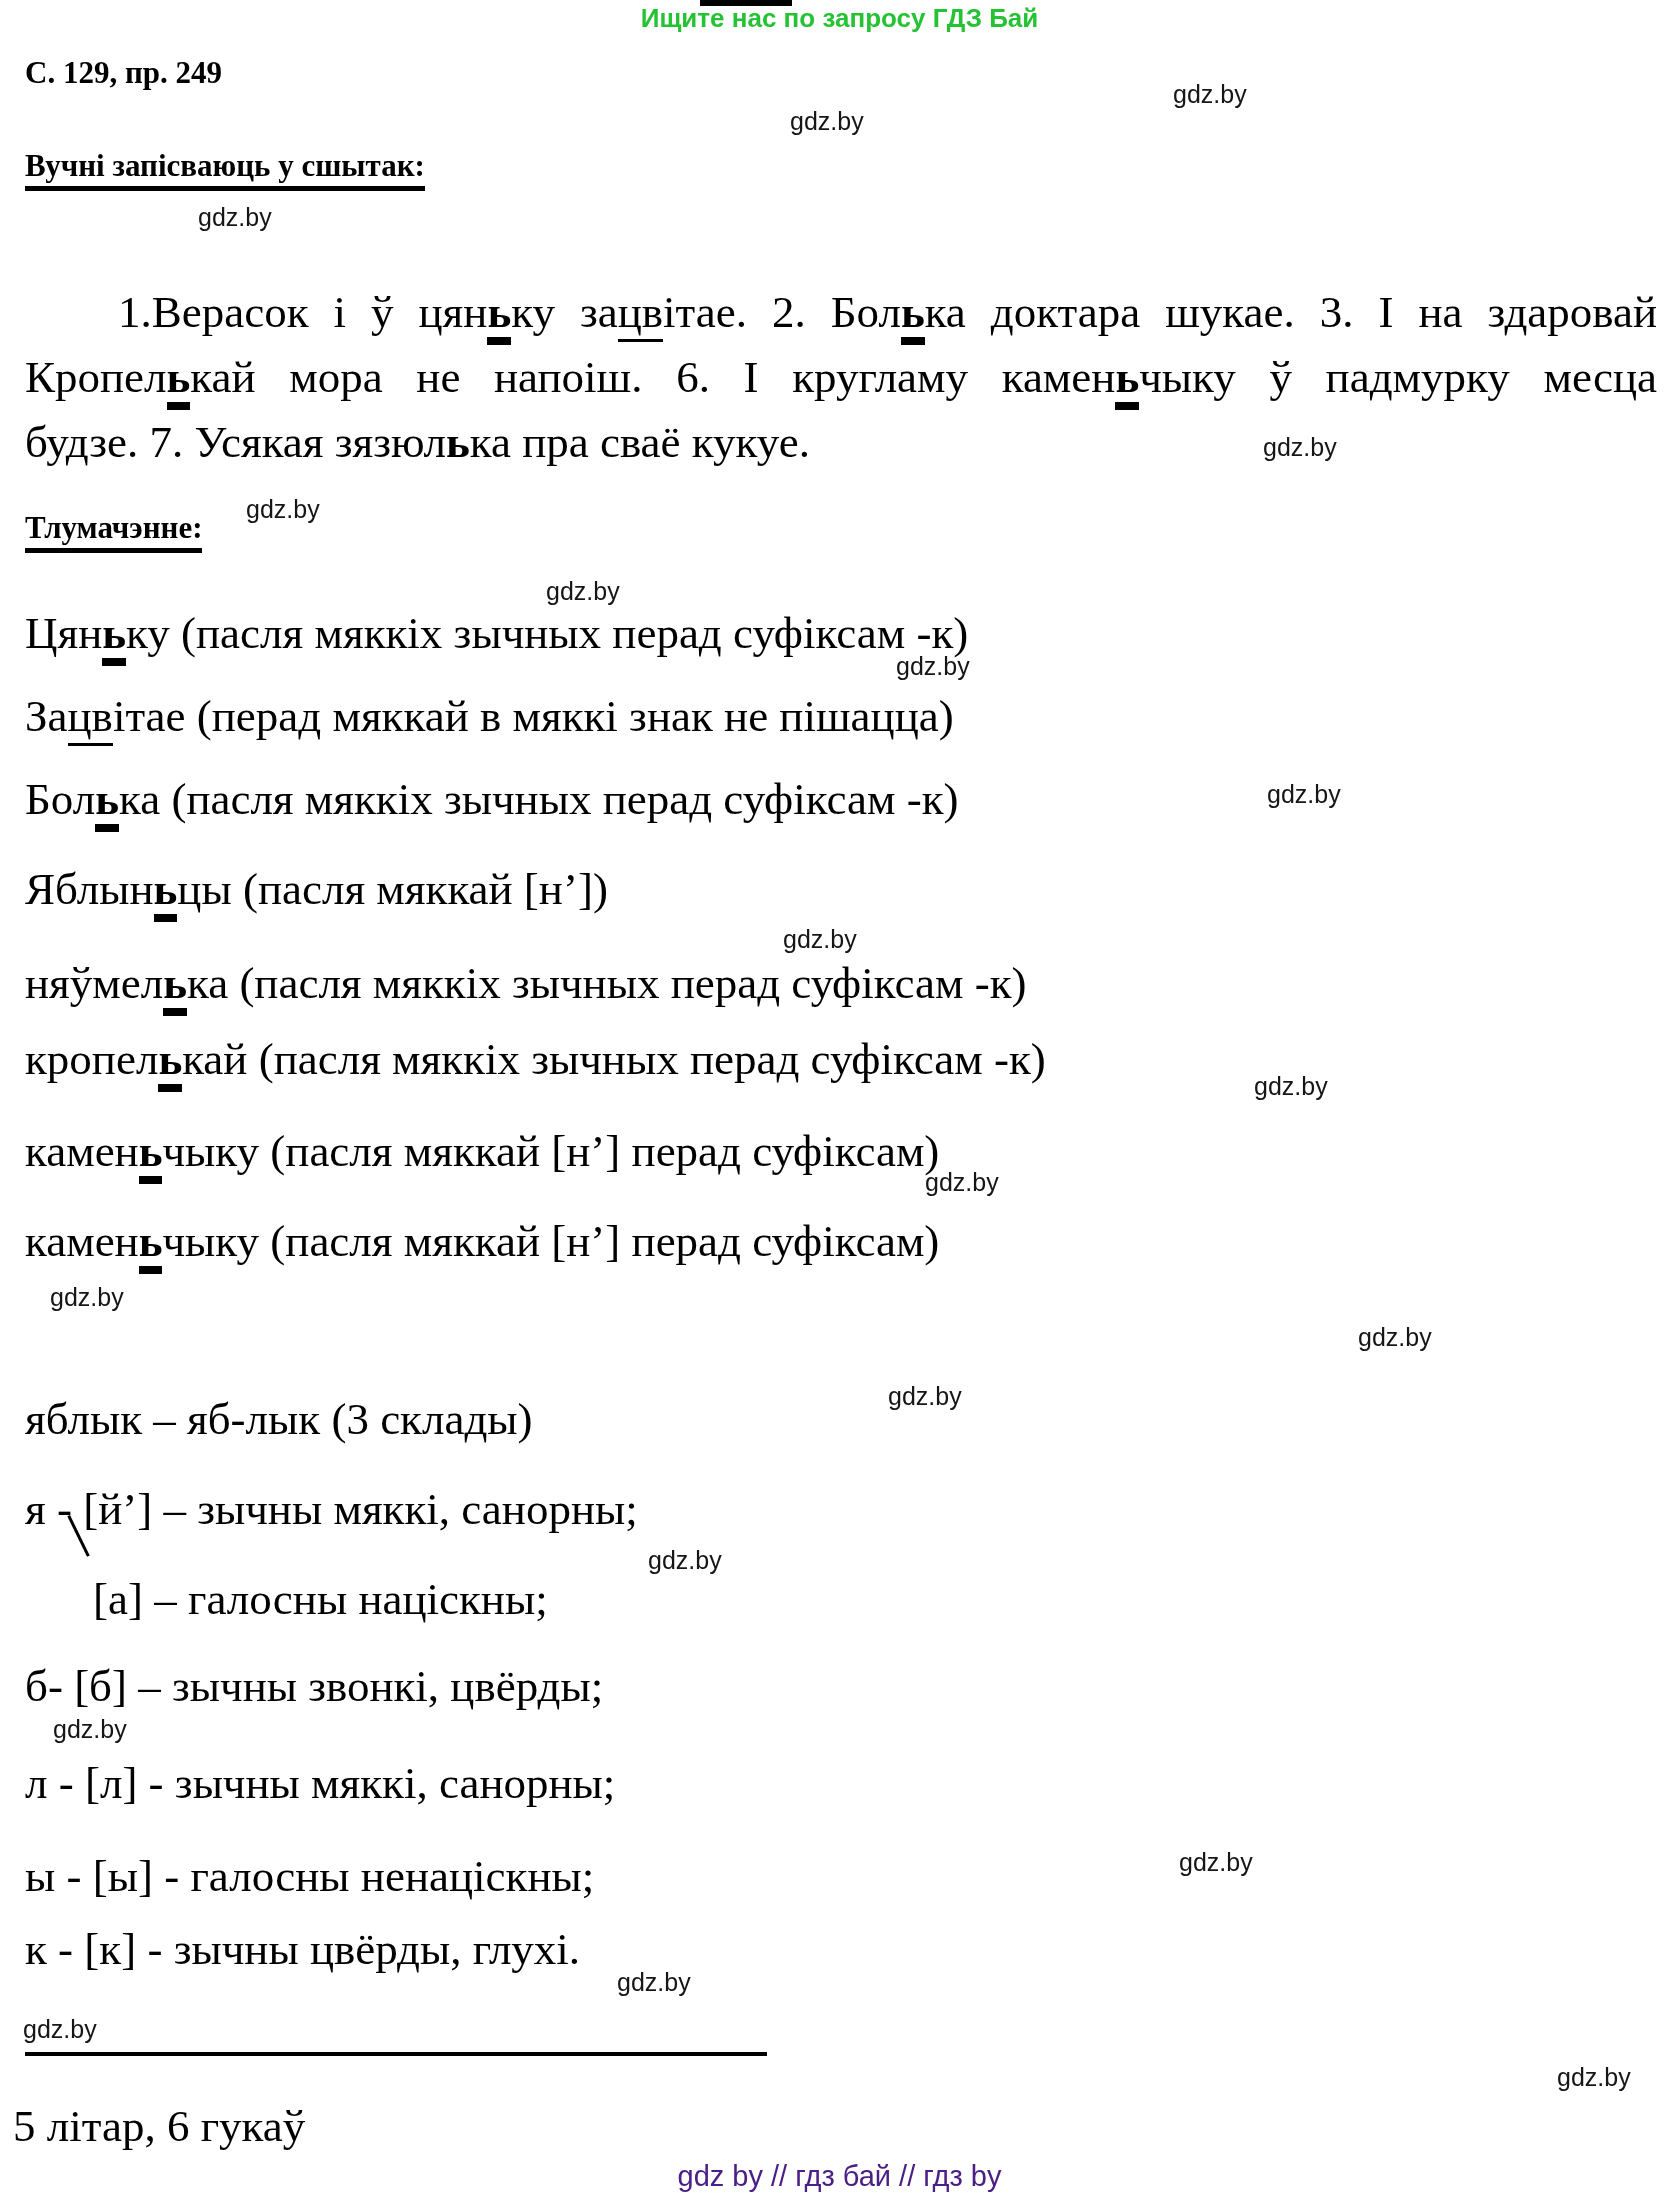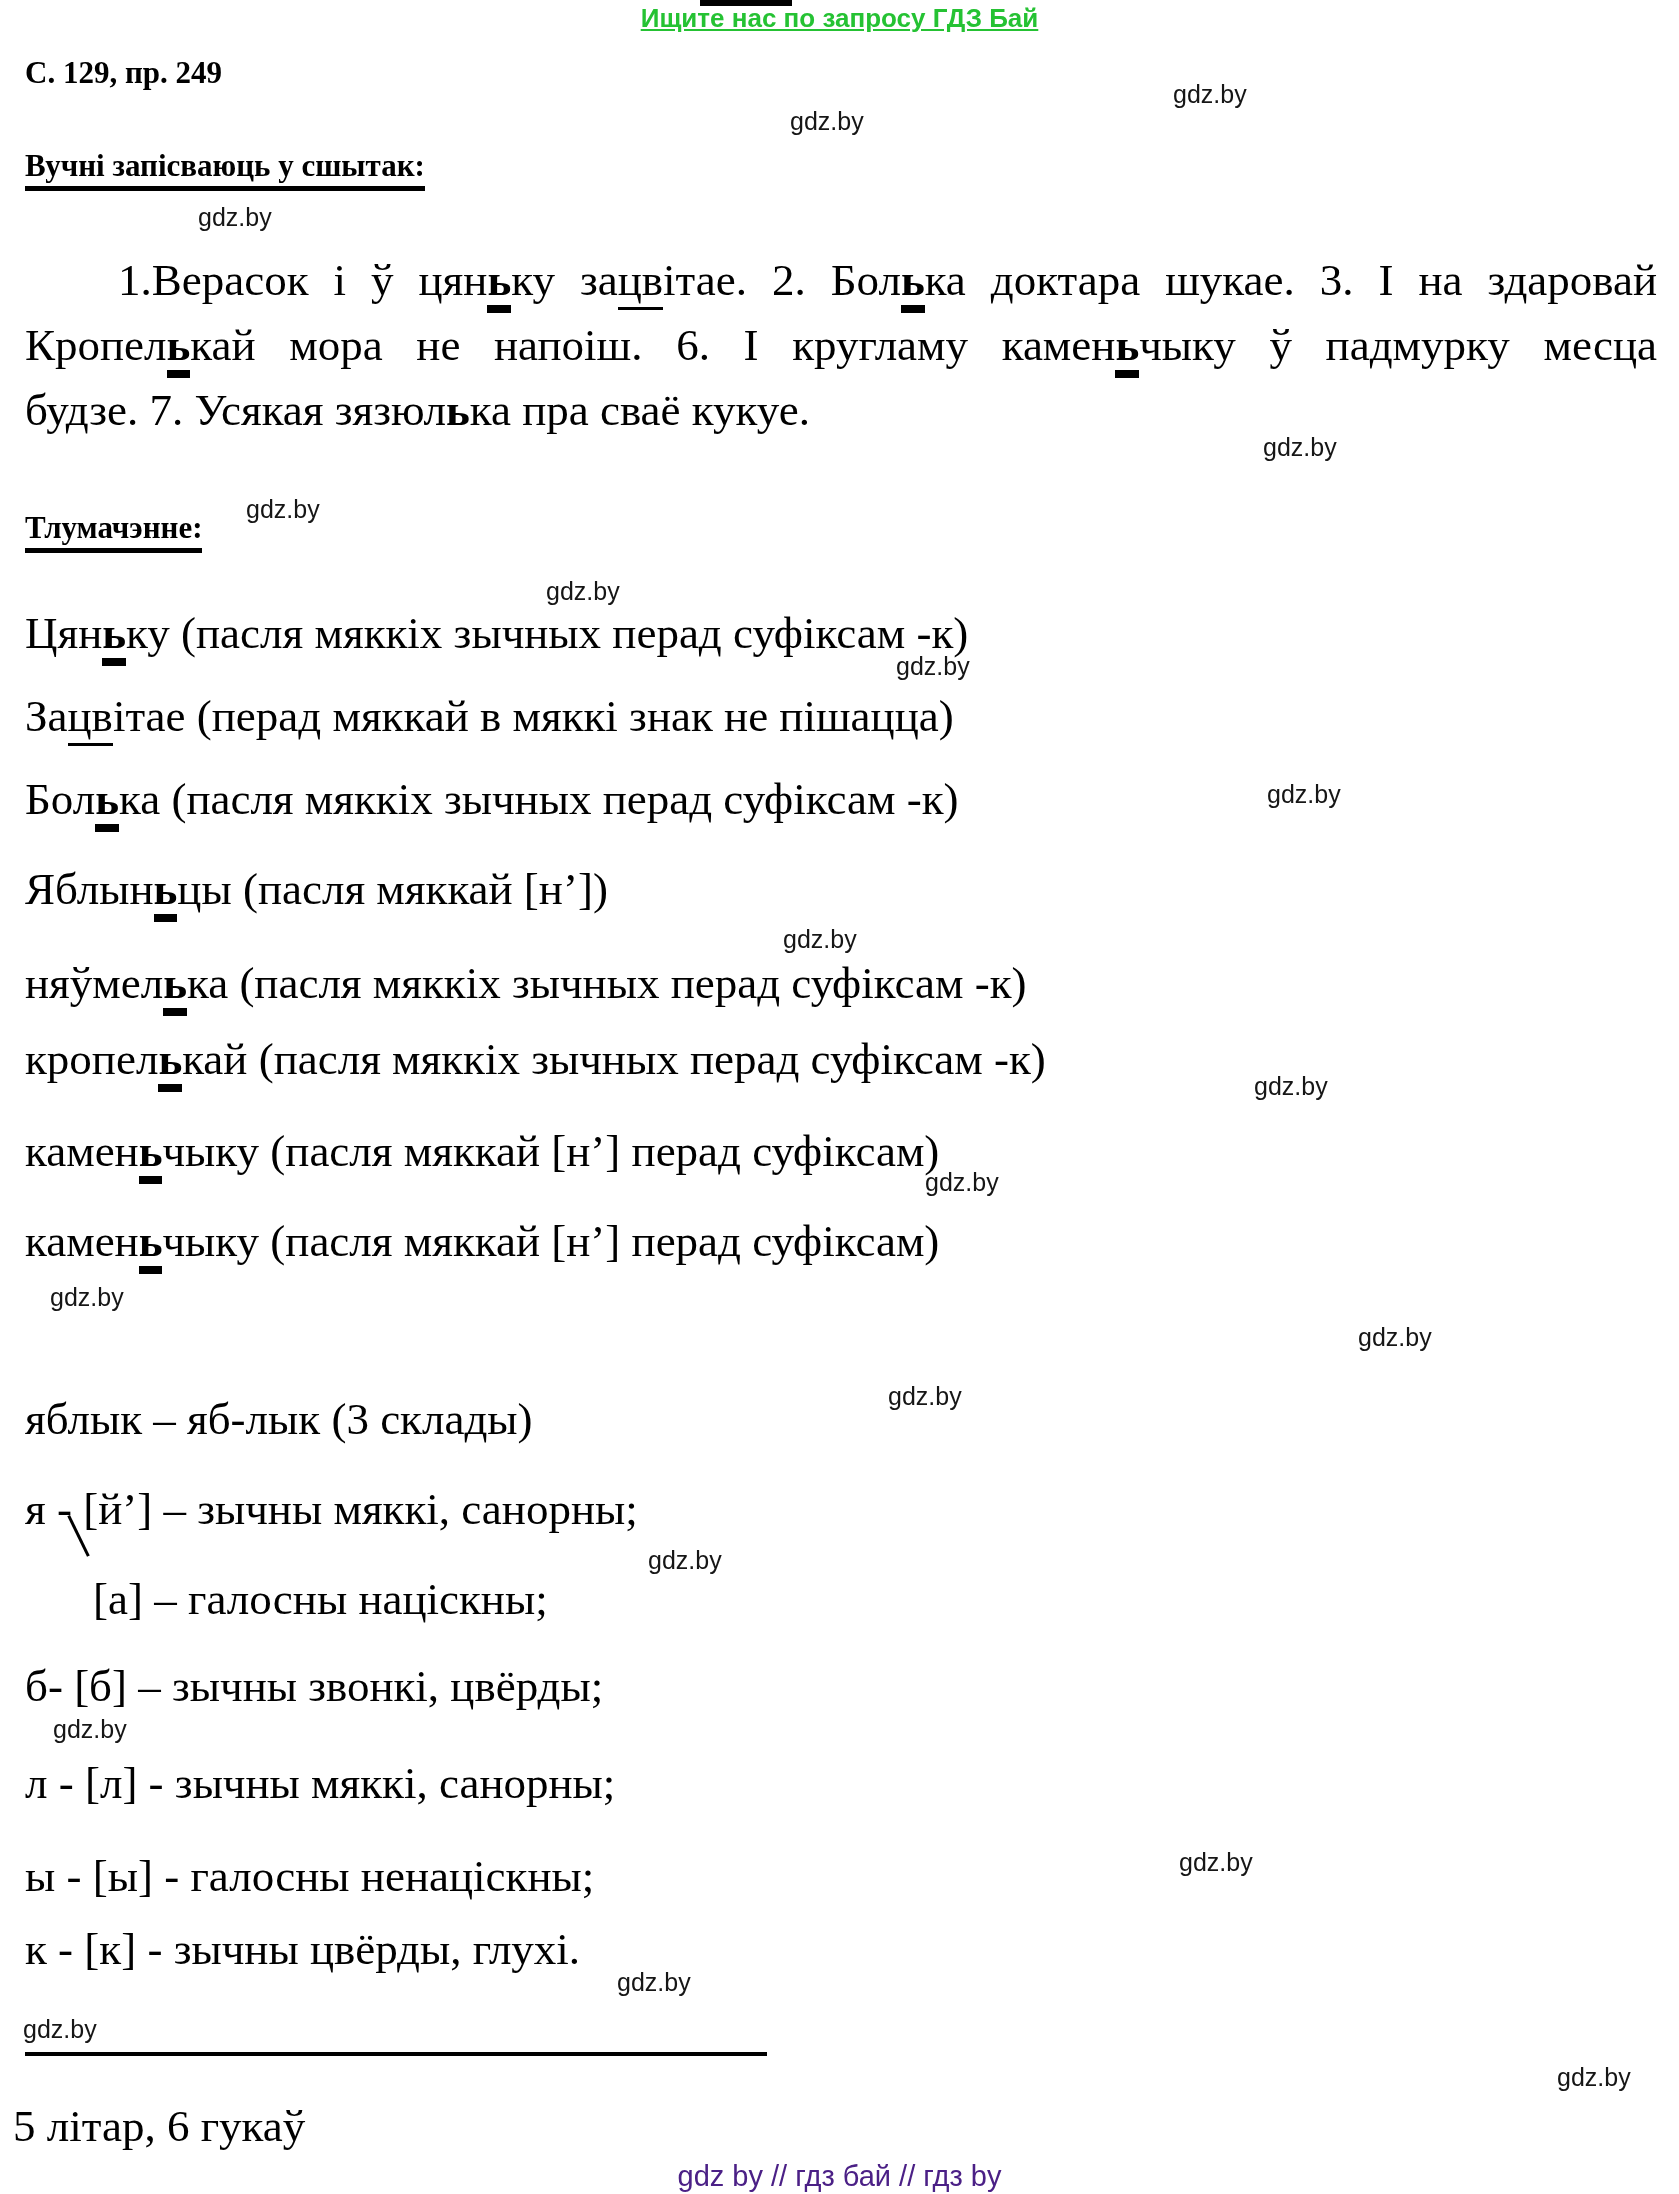--- a/index.html
+++ b/index.html
@@ -43,21 +43,21 @@
   }
   .para{
     left:25px;top:248px;width:1632px;
     font-size:45px;
     line-height:65px;
   }
   .para .jline{
     text-align:justify;
     text-align-last:justify;
   }
-  .para .indent{text-indent:93px;}
+  .para .indent{text-indent:93px;margin-top:32px;}
   .para .lastline{text-align:left;}
   .hl{
     font-weight:bold;
     border-bottom:8.3px solid #000;
     padding-bottom:0px;
   }
   .ul{
     border-bottom:3.3px solid #000;
     padding-bottom:1.7px;
   }
@@ -81,21 +81,21 @@
     font-size:29px;
   }
 </style>
 </head>
 <body>
 
 <div class="page">
 
   <div class="abs artifact-bar"></div>
 
-  <div class="abs banner" style="color: rgb(37, 194, 51); text-decoration: underline;">
+  <div class="abs banner" style="color: rgb(37, 194, 51);">
     <span>Ищите нас по запросу ГДЗ Бай</span>
   </div>
 
   <div>
       <span class="wm" style="left: 1173px; top: 80px;">gdz.by</span>
       <span class="wm" style="left: 790px; top: 107px;">gdz.by</span>
       <span class="wm" style="left: 198px; top: 203px;">gdz.by</span>
       <span class="wm" style="left: 1263px; top: 433px;">gdz.by</span>
       <span class="wm" style="left: 246px; top: 495px;">gdz.by</span>
       <span class="wm" style="left: 546px; top: 577px;">gdz.by</span>

